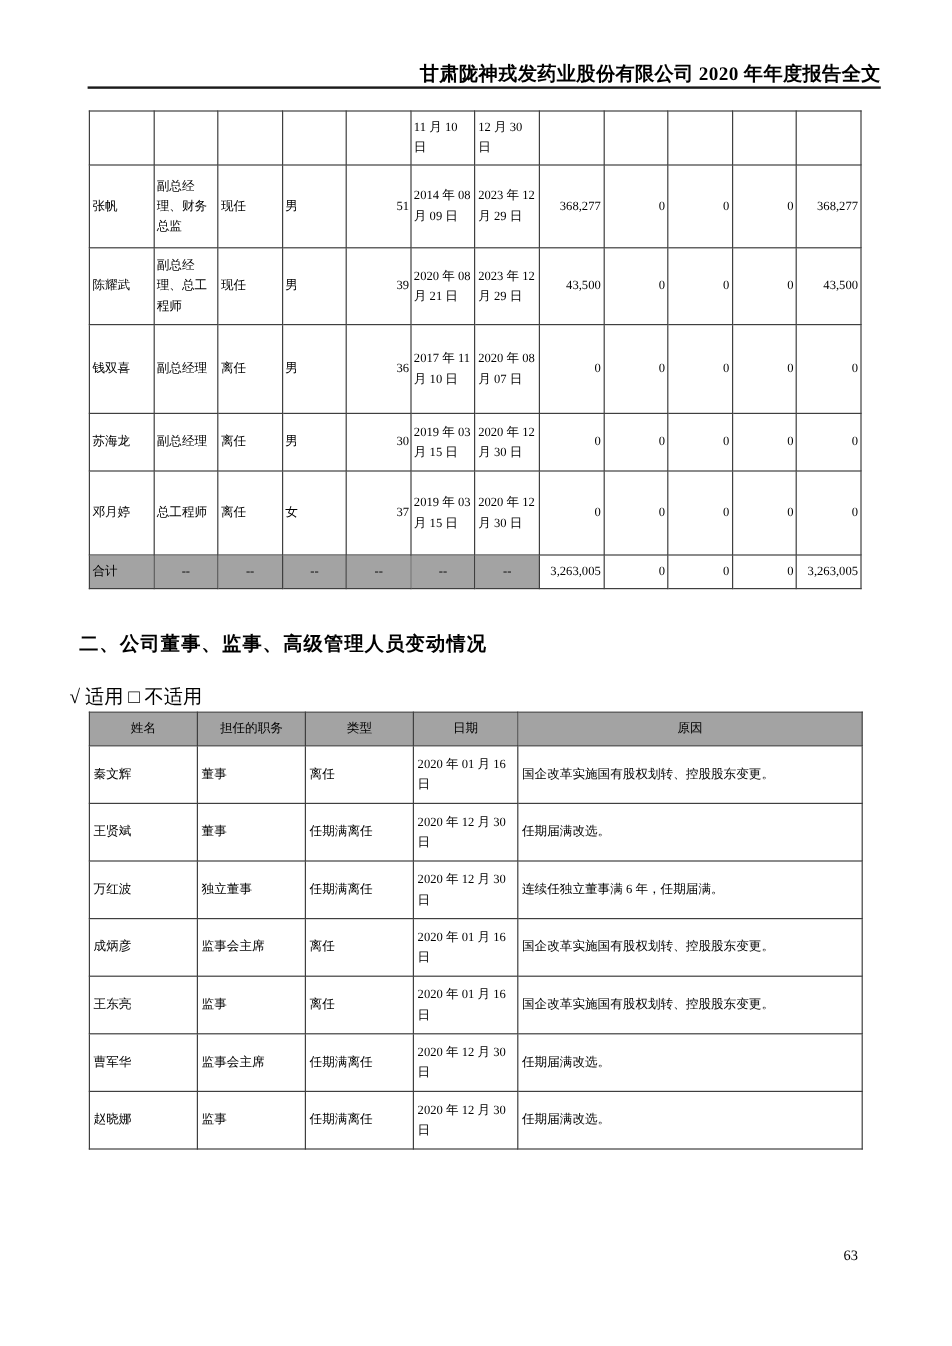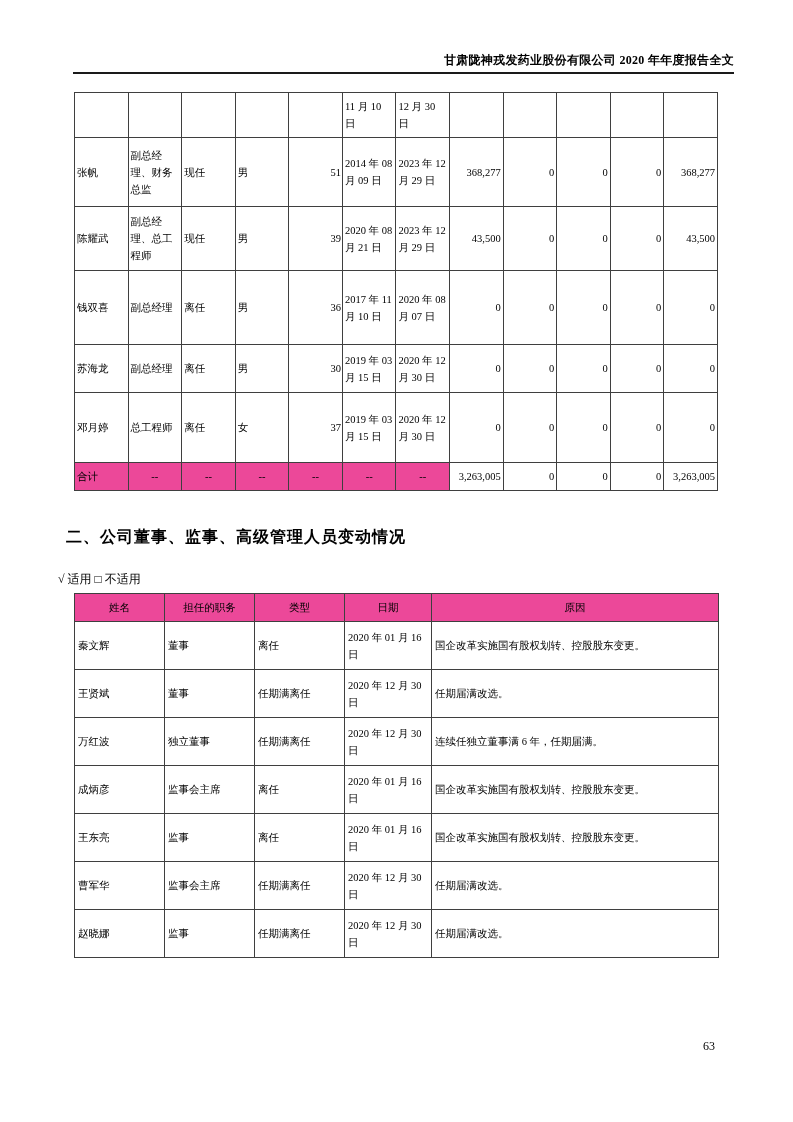--- a/index.html
+++ b/index.html
@@ -2,58 +2,58 @@
 <html><head>
 <meta charset="utf-8">
 <style>
   * { margin:0; padding:0; box-sizing:border-box; }
   html,body { background:#ffffff; }
   body { font-family:"Liberation Serif","DejaVu Serif",serif; color:#000; }
   .page { position:relative; width:793px; height:1122px; background:#fff; overflow:hidden; }
 
   .doc-header {
     position:absolute; top:52px; left:73px; width:661px;
-    text-align:right; font-size:12px; font-weight:bold; letter-spacing:0.3px;
+    text-align:right; font-size:16px; font-weight:bold; letter-spacing:0.3px;
     white-space:nowrap;
   }
   .header-rule {
     position:absolute; top:72px; left:73px; width:661px; height:0;
     border-top:2px solid #1a1a1a;
   }
 
   table.t {
     position:absolute; left:74px; width:644px;
     border-collapse:collapse; table-layout:fixed;
     font-size:10.5px; line-height:17px;
   }
   .t td, .t th { border:1px solid #3f3f3f; vertical-align:middle; padding:1px 2px; overflow:hidden; font-weight:normal; }
   .L { text-align:left; }
   .R { text-align:right; }
   .C { text-align:center; }
-  .gray { background:#ec4899; }
+  .gray { background:#a3a3a3; }
 
   .t1 { top:92px; }
   .t1 tr.r0 { height:45px; }
   .t1 tr.r1 { height:69px; }
   .t1 tr.r2 { height:64px; }
   .t1 tr.r3 { height:74px; }
   .t1 tr.r4 { height:48px;padding-left:31px; }
   .t1 tr.r5 { height:70px; }
   .t1 tr.rt { height:28px; }
   .t1 td.num { padding-left:0; padding-right:2px; }
   .t1 td.age { padding-left:0; padding-right:1px; }
 
   .section-title {
     position:absolute; top:527px; left:66px;
     font-family:Liberation Sans, sans-serif;
     font-size:16px; font-weight:bold; letter-spacing:1px;
   }
   .applicability {
     position:absolute; top:571px; left:58px;
-    font-size:12px;
+    font-size:16px;
   }
 
   .t2 { top:593px; }
   .t2 tr.hd { height:28px; }
   .t2 tr.bd { height:48px; }
   .t2 th { text-align:center; }
   .t2 td { padding:1px 3px; }
 
   .page-number {
     position:absolute; top:1039px; left:75px; width:640px;

